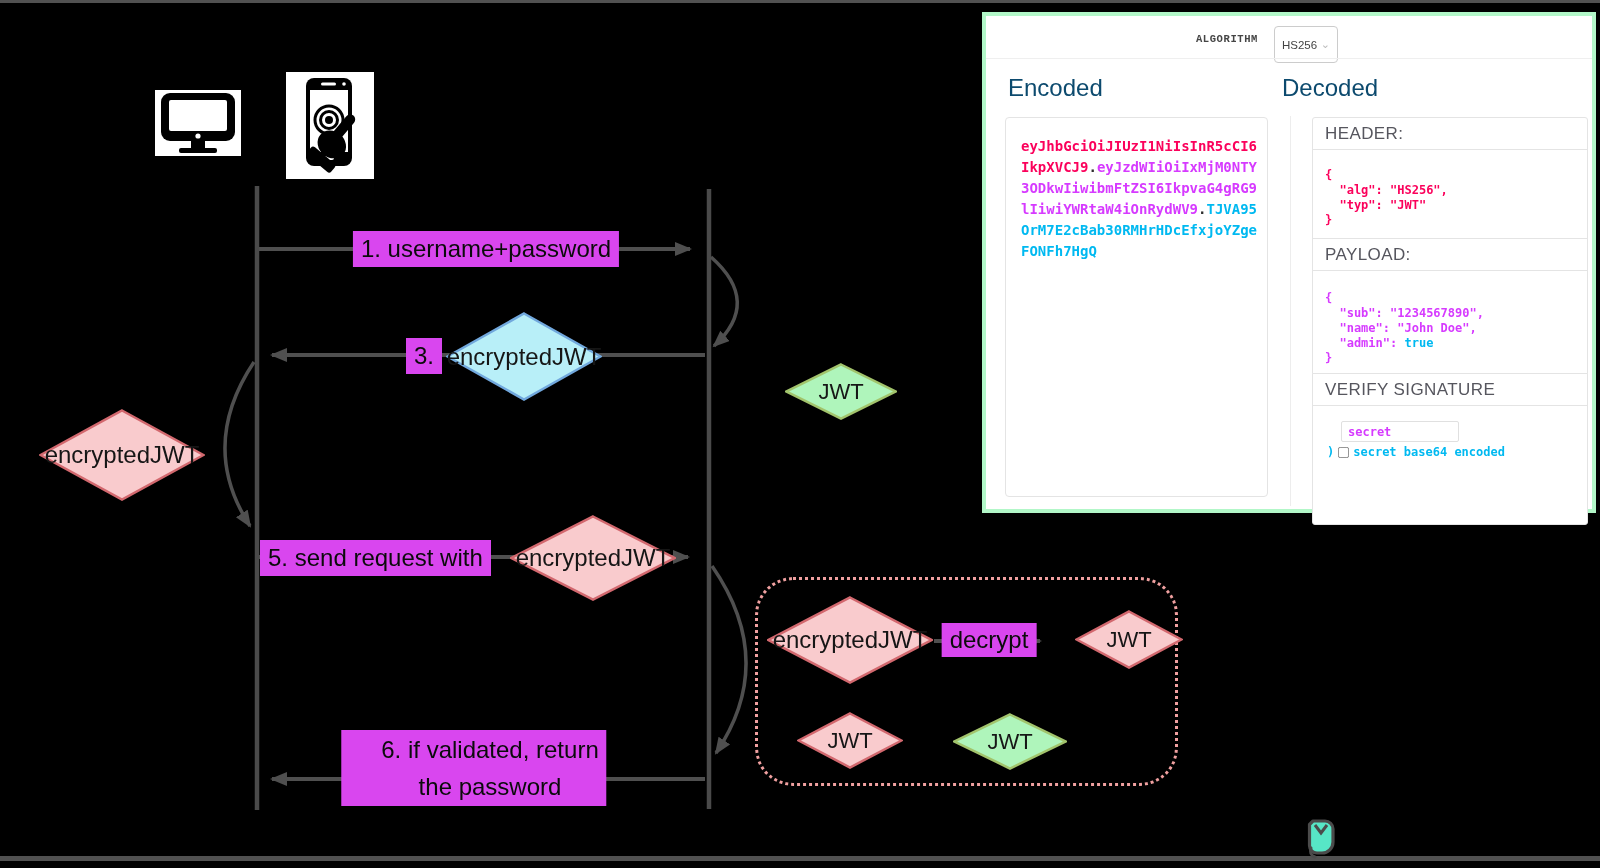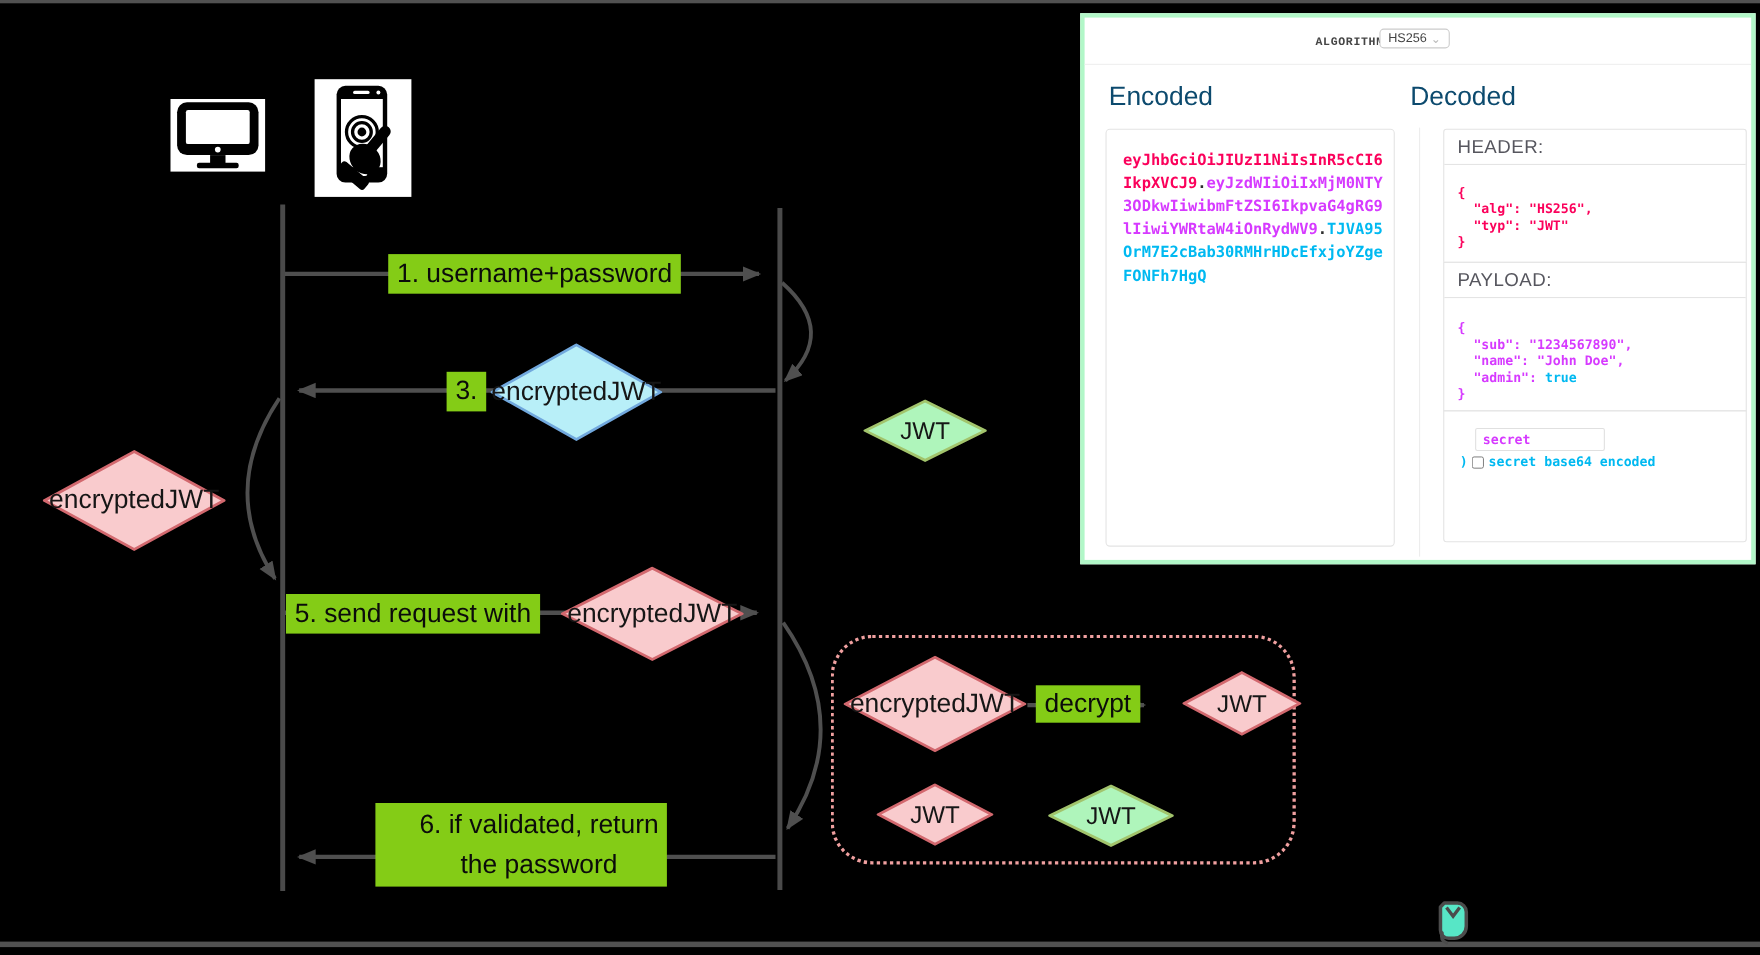--- a/index.html
+++ b/index.html
@@ -10,21 +10,21 @@
   
   .edge-line { position:absolute; left:0; width:1600px; background:#515151; }
 
   
   .iconbox { position:absolute; background:#fff; display:flex; align-items:center; justify-content:center; }
 
   
   #connectors { position:absolute; left:0; top:0; z-index:1; }
 
   
-  .wlabel { position:absolute; z-index:3; background:#84cc16; color:#0b0b0b;
+  .wlabel { position:absolute; z-index:3; background:#d946ef; color:#0b0b0b;
             font-size:24px; line-height:34px; padding:1px 8px; white-space:nowrap;
             text-align:center; }
   .center-x { transform:translateX(-50%); }
 
   
   .diamond { position:absolute; z-index:3; }
   .diamond svg { position:absolute; left:0; top:0; }
   .diamond polygon { stroke-width:2.5; }
   .dm-pink  polygon { fill:#f9cbcd; stroke:#d2686e; }
   .dm-cyan  polygon { fill:#b8eff8; stroke:#71a8dd; }
@@ -36,21 +36,21 @@
 
   
   .dashed-box { position:absolute; z-index:2; border:3px dotted #f0a0a0; border-radius:38px; }
 
   
   .panel { position:absolute; left:982px; top:12px; width:614px; height:501px;
            background:#fff; border:4px solid #b2f7c8; z-index:4; }
   .panel-inner { position:relative; width:100%; height:100%; }
   .algo-label { position:absolute; left:140px; top:17px; width:132px; text-align:right;
                 font-size:10.5px; font-weight:bold; letter-spacing:.6px; color:#454545;font-family:Liberation Mono, monospace; }
-  .algo-select { position:absolute; left:268px; top:10px; width:64px; height:18px;
+  .algo-select { position:absolute; left:288px; top:10px; width:64px; height:37px;
                  border:1px solid #ccc; border-radius:4px; background:#fff;
                  display:flex; align-items:center; justify-content:space-between;
                  padding:0 7px; font-size:11.5px; color:#444; cursor:pointer; }
   .algo-select .chev { color:#bbb; font-size:11px; }
   .algo-rule { position:absolute; left:0; top:42px; width:100%; height:1px; background:#efefef; }
   .col-title { position:absolute; font-size:24px; font-weight:400; color:#0c4a6e; }
 
   .mono { font-family:"DejaVu Sans Mono", monospace; }
   .code-line { white-space:pre; }
 
@@ -250,20 +250,21 @@
         <div class="slabel">PAYLOAD:</div>
         <div class="sbody pld-body mono">
             <div class="code-line"><span class="c-purple">{</span></div>
             <div class="code-line"><span class="c-purple">  "sub": "1234567890",</span></div>
             <div class="code-line"><span class="c-purple">  "name": "John Doe",</span></div>
             <div class="code-line"><span class="c-purple">  "admin": </span><span class="c-cyan">true</span></div>
             <div class="code-line"><span class="c-purple">}</span></div>
           </div>
       </div>
       <div class="dsection">
+        <div class="slabel">VERIFY SIGNATURE</div>
         <div class="sbody vrf-body mono">
           <input class="secret-input" type="text" value="secret" style="">
           <div class="verify-last">
             <span class="c-cyan bold">)</span>
             <input type="checkbox" style="">
             <span class="c-cyan bold">secret base64 encoded</span>
           </div>
         </div>
       </div>
     </div>

